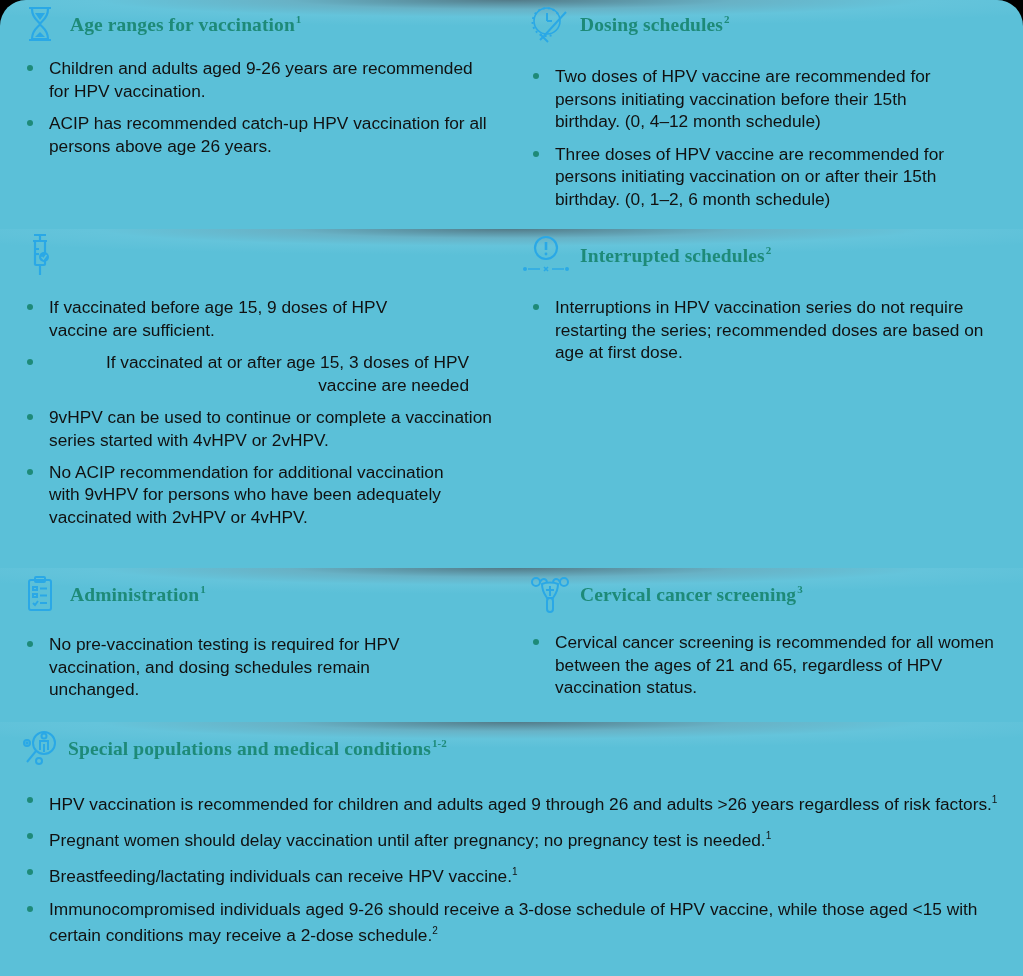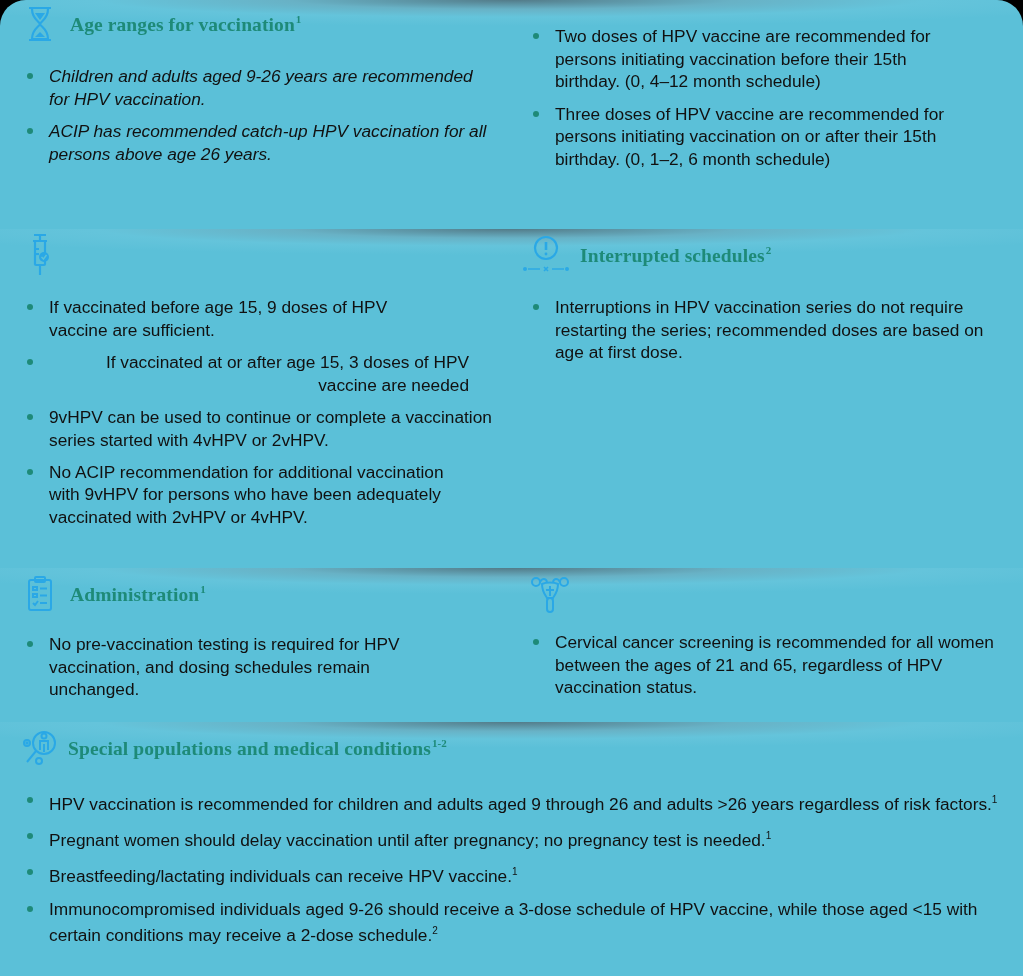--- a/index.html
+++ b/index.html
@@ -34,27 +34,41 @@
         <svg width="26" height="36" viewBox="0 0 26 36" fill="none" stroke="#2aa8e6" stroke-width="2.2">
           <line x1="2" y1="2" x2="24" y2="2"></line>
             <line x1="2" y1="34" x2="24" y2="34"></line>
           <path d="M5 3 C5 13 12 15 13 18 C14 21 21 23 21 33 L5 33 C5 23 12 21 13 18 C14 15 21 13 21 3"></path>
           <path d="M8 31 L18 31 L13 26 Z" fill="#2aa8e6" stroke="none"></path>
           <path d="M8 7 L18 7 L13 14 Z" fill="#2aa8e6" stroke="none"></path>
         </svg>
       </span>
       <span class="title"><span>Age ranges for vaccination</span><sup>1</sup></span>
     </div>
-    <ul style="margin-top:21px;font-style:italic;">
+    <ul style="margin-top:13px;">
       <li>Children and adults aged 9-26 years are recommended for HPV vaccination.</li>
       <li>ACIP has recommended catch-up HPV vaccination for all persons above age 26 years.</li>
     </ul>
   </div>
 
   <div class="section" style="left:530px;top:4px;width:470px;">
+    <div class="head">
+      <span class="icon" style="width:40px;margin-right:10px;">
+        <svg width="40" height="40" viewBox="0 0 40 40" fill="none" stroke="#2aa8e6" stroke-width="2">
+          <path d="M28 10 A14 14 0 1 0 22 31" stroke-dasharray="2 3"></path>
+          <circle cx="17" cy="17" r="13" stroke-width="1.6"></circle>
+          <line x1="17" y1="9" x2="17" y2="17"></line>
+            <line x1="17" y1="17" x2="22" y2="17"></line>
+          <line x1="36" y1="8" x2="14" y2="32"></line>
+          <line x1="10" y1="30" x2="18" y2="38"></line>
+          <line x1="14" y1="32" x2="10" y2="36"></line>
+        </svg>
+      </span>
+      <span class="title"><span>Dosing schedules</span><sup>2</sup></span>
+    </div>
     <ul style="margin-top:21px;">
       <li style="width:400px;">Two doses of HPV vaccine are recommended for persons initiating vaccination before their 15th birthday. (0, 4–12 month schedule)</li>
       <li style="width:425px;">Three doses of HPV vaccine are recommended for persons initiating vaccination on or after their 15th birthday. (0, 1–2, 6 month schedule)</li>
     </ul>
   </div>
 
   <div class="section" style="left:24px;top:235px;width:470px;">
     <div class="head">
       <span class="icon">
         <svg width="22" height="44" viewBox="0 0 22 44" fill="none" stroke="#2aa8e6" stroke-width="2.2">
@@ -127,20 +141,21 @@
           <circle cx="6" cy="8" r="4"></circle>
             <circle cx="34" cy="8" r="4"></circle>
           <path d="M10 8 C12 4 16 4 17 8"></path>
             <path d="M30 8 C28 4 24 4 23 8"></path>
           <path d="M12 10 C12 18 16 22 17 24 L23 24 C24 22 28 18 28 10 C24 8 16 8 12 10 Z"></path>
           <rect x="17" y="24" width="6" height="14" rx="3"></rect>
           <line x1="20" y1="12" x2="20" y2="22"></line>
             <line x1="16" y1="16" x2="24" y2="16"></line>
         </svg>
       </span>
+      <span class="title"><span>Cervical cancer screening</span><sup>3</sup></span>
     </div>
     <ul style="margin-top:17px;">
       <li style="width:450px;">Cervical cancer screening is recommended for all women between the ages of 21 and 65, regardless of HPV vaccination status.</li>
     </ul>
   </div>
 
   <div class="section" style="left:22px;top:728px;width:990px;">
     <div class="head">
       <span class="icon" style="width:40px;margin-right:6px;">
         <svg width="40" height="40" viewBox="0 0 40 40" fill="none" stroke="#2aa8e6" stroke-width="2">

